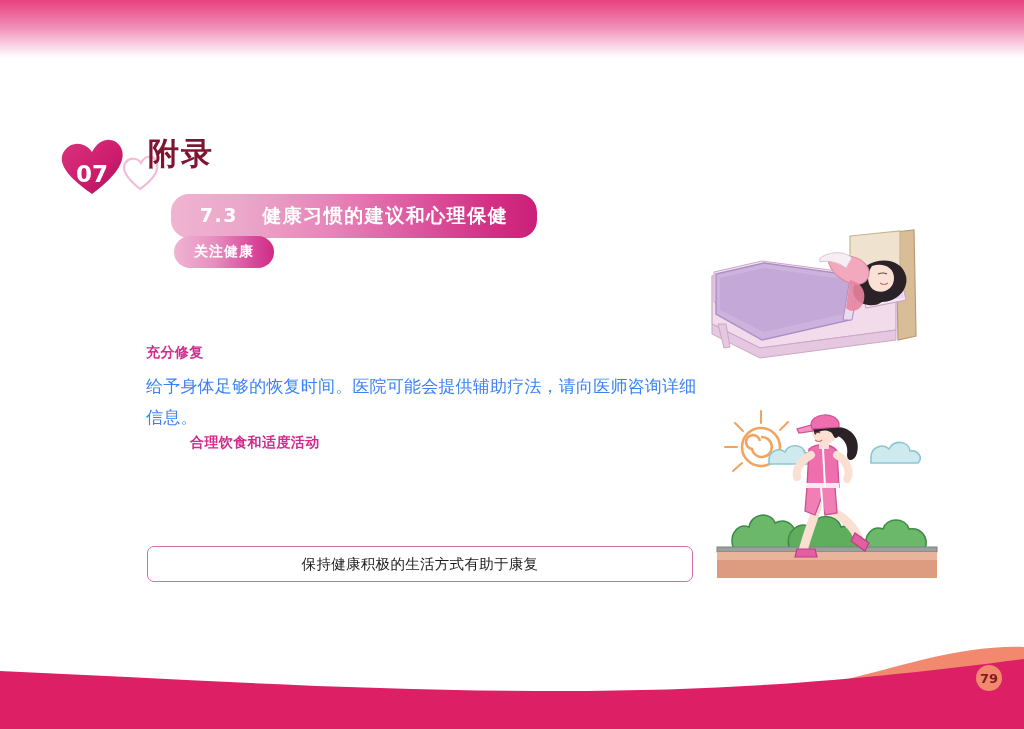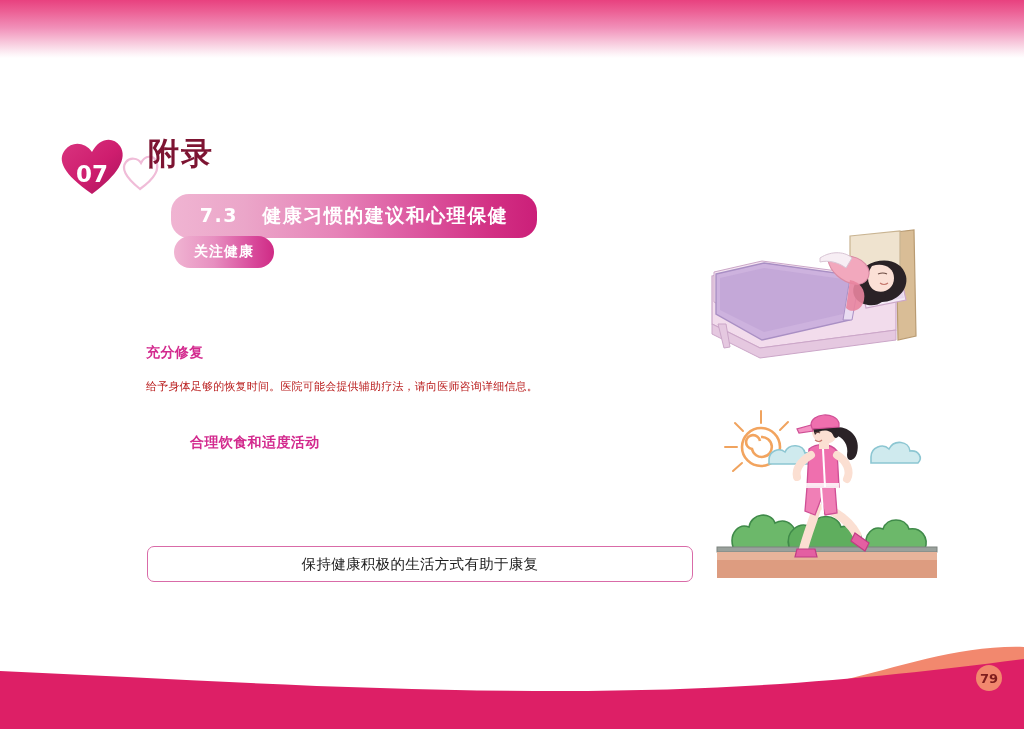--- a/index.html
+++ b/index.html
@@ -59,21 +59,21 @@
   
   .block{position:absolute;left:146px;width:562px;}
   .block-1{top:312px;margin-top:32px;}
   .block-2{top:434px;margin-left:44px;}
   .sub-head{
     font-size:14px;font-weight:bold;color:#d32a8e;
     margin:0 0 9px 0;letter-spacing:.4px;
     font-family:"DejaVu Sans","Liberation Sans",sans-serif;
   }
   .body-text{
-    font-size:11px;color:#b91c1c;line-height:31px;margin:0;
+    font-size:17px;color:#3b82f6;line-height:31px;margin:0;
     letter-spacing:.2px;
     font-family:"DejaVu Sans","Liberation Sans",sans-serif;
   }
 
   
   .callout{
     position:absolute;left:147px;top:546px;width:546px;height:36px;
     border:1.6px solid #d96ba8;border-radius:7px;background:#ffffff;
     display:flex;align-items:center;justify-content:center;box-sizing:border-box;
   }

